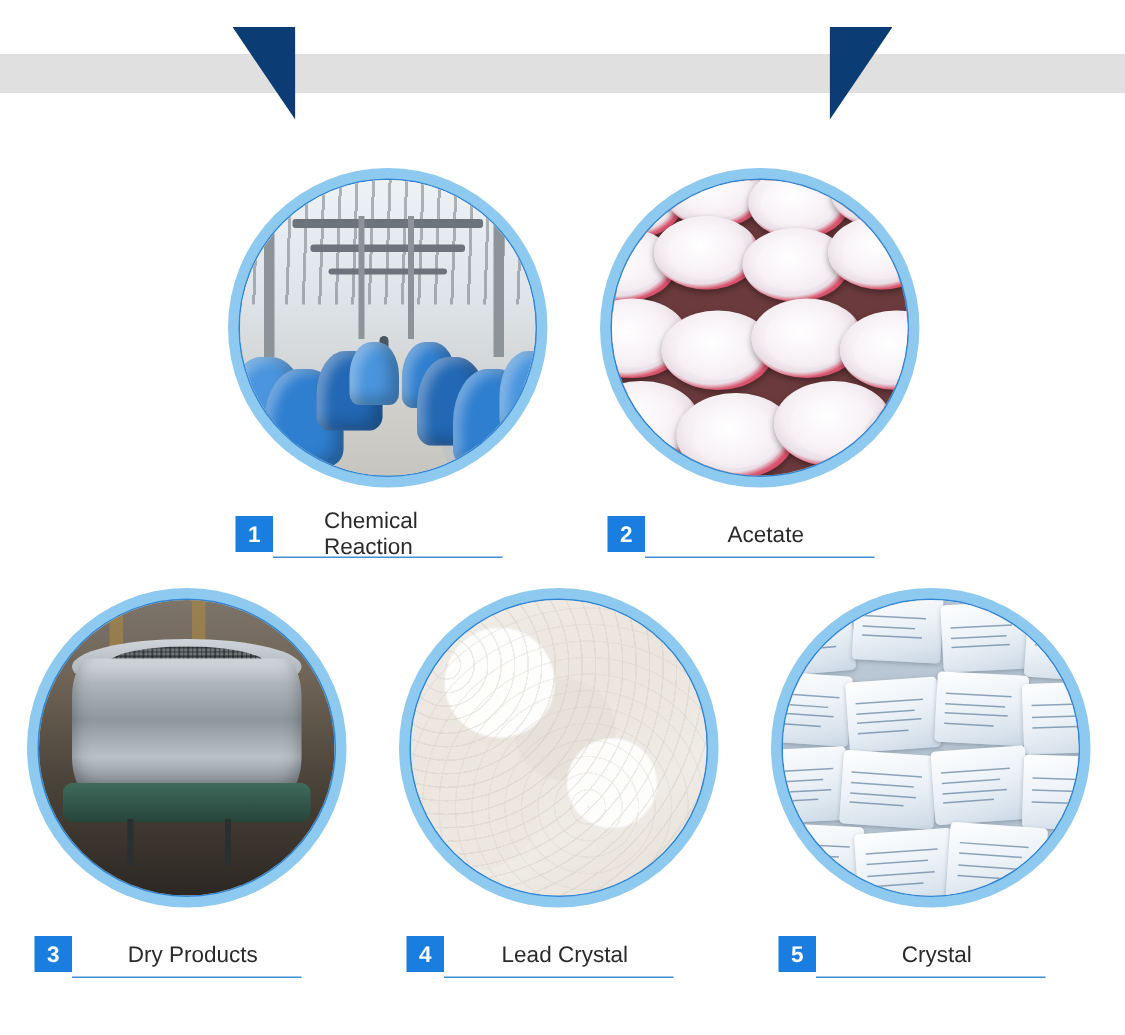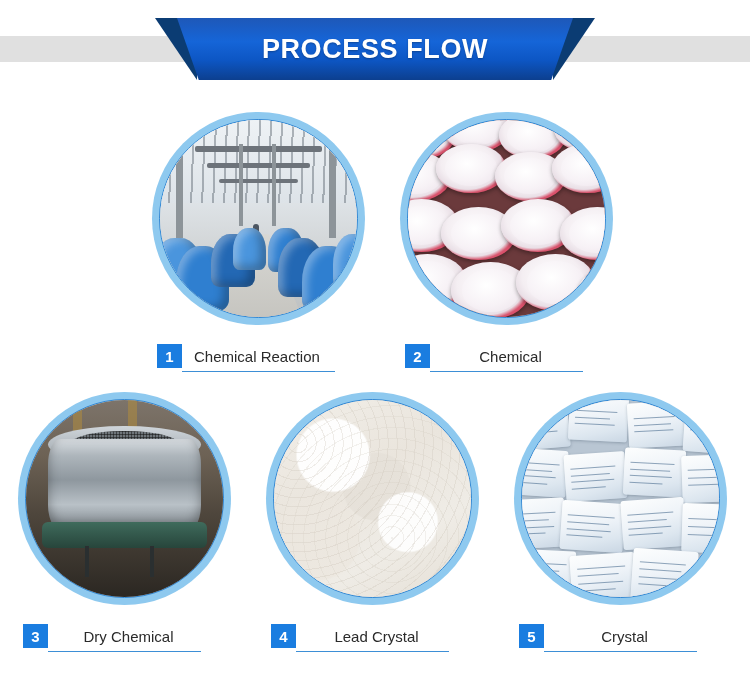--- a/index.html
+++ b/index.html
@@ -154,23 +154,20 @@
   }
 </style>
 </head>
 <body>
 
 <div class="header">
   <div class="gray-band"></div>
   <div class="ribbon-wrap">
     <div class="tail tail-left"></div>
     <div class="tail tail-right"></div>
-    <div class="ribbon">
-      <span class="ribbon-title">PROCESS FLOW</span>
-    </div>
   </div>
 </div>
 
 <div class="cell" style="left:152px;top:112px;width:213px;">
   <div class="circle">
     <div class="circle-inner">
       <div class="photo">
         <div class="f-bg"></div>
         <div class="f-ceil"></div>
         <div class="f-duct" style="left:18%;top:13%;width:64%;height:6px;"></div>
@@ -188,21 +185,21 @@
         <div class="vessel lt" style="left:37%;top:55%;width:17%;height:21%;"></div>
         <div class="vessel" style="left:55%;top:55%;width:18%;height:22%;"></div>
         <div class="vessel dk" style="left:60%;top:60%;width:24%;height:30%;"></div>
         <div class="vessel" style="left:72%;top:64%;width:27%;height:33%;"></div>
         <div class="vessel lt" style="left:88%;top:58%;width:22%;height:28%;"></div>
       </div>
     </div>
   </div>
   <div class="caption" style="left:5px;top:232px;width:178px;">
     <div class="badge">1</div>
-    <div class="cap-text" style="justify-content:flex-start;padding-left:12px;">Chemical Reaction</div>
+    <div class="cap-text" style="justify-content:flex-start;padding-left:12px;margin-left:22px;">Chemical Reaction</div>
     <div class="cap-rule" style="width:153px;"></div>
   </div>
 </div>
 
 <div class="cell" style="left:400px;top:112px;width:213px;">
   <div class="circle">
     <div class="circle-inner">
       <div class="photo">
         <div class="c-bg"></div>
         <div class="basin" style="left:-10%;top:-4%;width:34%;height:24%;">
@@ -254,21 +251,21 @@
             <span class="pulp"></span>
           </div>
         <div class="basin" style="left:86%;top:74%;width:40%;height:29%;">
             <span class="pulp"></span>
           </div>
       </div>
     </div>
   </div>
   <div class="caption" style="left:5px;top:232px;width:178px;">
     <div class="badge">2</div>
-    <div class="cap-text" style="justify-content:center;padding-left:8px;">Chemical</div>
+    <div class="cap-text" style="justify-content:center;padding-left:8px;">Acetate</div>
     <div class="cap-rule" style="width:153px;"></div>
   </div>
 </div>
 
 <div class="cell" style="left:18px;top:392px;width:213px;">
   <div class="circle">
     <div class="circle-inner">
       <div class="photo">
         <div class="d-bg"></div>
         <div class="d-floorline" style="left:24%;top:0;width:9px;height:26%;"></div>
@@ -277,21 +274,21 @@
         <div class="d-mesh"></div>
         <div class="d-drum"></div>
         <div class="d-base"></div>
         <div class="d-leg" style="left:30%;top:74%;height:16%;"></div>
         <div class="d-leg" style="left:63%;top:74%;height:16%;"></div>
       </div>
     </div>
   </div>
   <div class="caption" style="left:5px;top:232px;width:178px;">
     <div class="badge">3</div>
-    <div class="cap-text" style="justify-content:center;padding-left:8px;">Dry Chemical</div>
+    <div class="cap-text" style="justify-content:center;padding-left:8px;">Dry Products</div>
     <div class="cap-rule" style="width:153px;"></div>
   </div>
 </div>
 
 <div class="cell" style="left:266px;top:392px;width:213px;">
   <div class="circle">
     <div class="circle-inner">
       <div class="photo">
         <div class="p-bg"></div>
         <div class="p-speck"></div>

